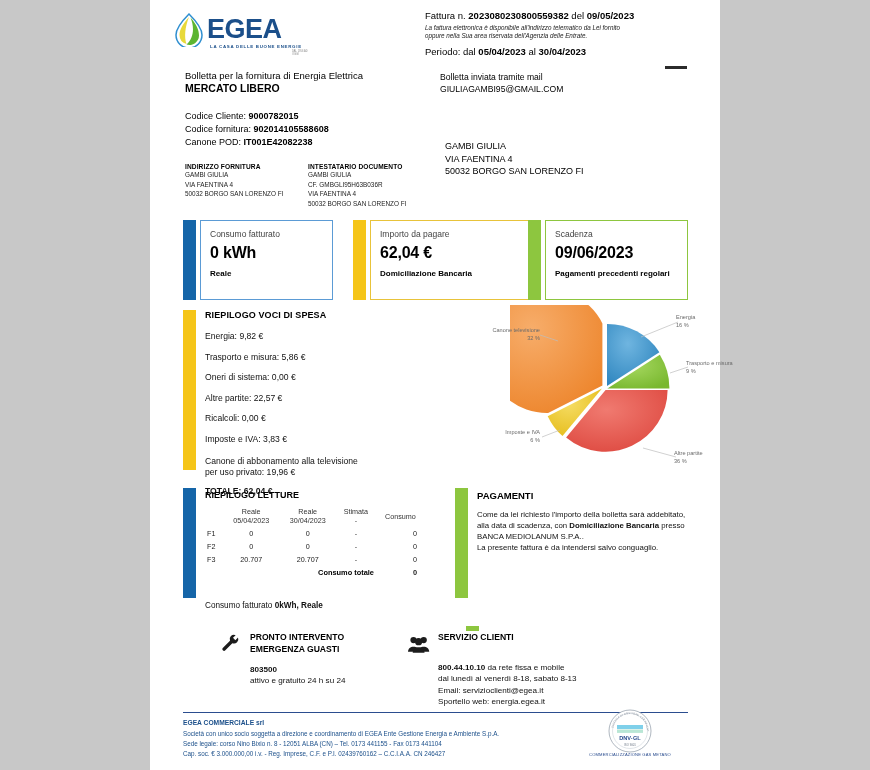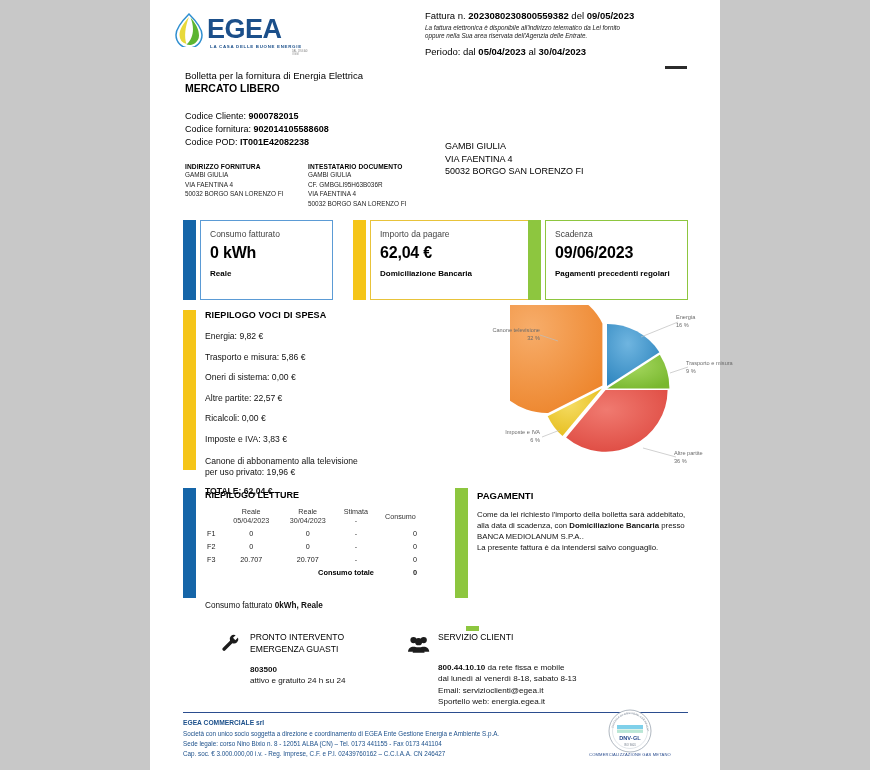--- a/index.html
+++ b/index.html
@@ -101,21 +101,21 @@
   .pag h3 { font-size: 9.5px; font-weight: bold; color: #000; margin-bottom: 8px; }
   .pag p { font-size: 7.8px; color: #111; line-height: 1.42; }
   .pag b { font-weight: bold; }
 
   
   .contacts { position: absolute; left: 70px; top: 632px; width: 470px; }
   .cblock { position: absolute; top: 0; }
   .cblock.c1 { left: 0; width: 170px; }
   .cblock.c2 { left: 188px; width: 260px; }
   .c-icon { position: absolute; left: 0; top: 2px; width: 22px; height: 20px; }
-  .c-title { position: absolute; left: 30px; top: 0; font-size: 8.6px; font-weight: normal;
+  .c-title { position: absolute; left: 30px; top: 0; font-size: 8.6px; font-weight: bold;
              color: #000; line-height: 1.35; }
   .c-body { position: absolute; left: 30px; top: 32px; font-size: 8.1px; color: #111; line-height: 1.4; }
   .c-body b { font-weight: bold; }
   .c-body.one { top: 30px; }
   .green-tick { position: absolute; left: 316px; top: 626px; width: 13px; height: 5px; background: #8dc63f; }
 
   
   .footline { position: absolute; left: 33px; top: 712px; width: 505px; height: 1px; background: #2b4d8f; }
   .footer { position: absolute; left: 33px; top: 718px; width: 400px; }
   .footer .f1 { font-size: 6.7px; font-weight: bold; color: #1b4f8a; line-height: 1.6; }
@@ -169,25 +169,29 @@
   <div class="codes">
     <div>
       <span>Codice Cliente:</span>
       <b>9000782015</b>
     </div>
     <div>
       <span>Codice fornitura:</span>
       <b>902014105588608</b>
     </div>
     <div>
-      <span>Codice POD:</span>
+      <span>Canone POD:</span>
       <b>IT001E42082238</b>
     </div>
   </div>
 
+  <div class="mailbox">
+    <div>Bolletta inviata tramite mail</div>
+    <div>GIULIAGAMBI95@GMAIL.COM</div>
+  </div>
 
   <div class="recipient">
     <div>GAMBI GIULIA</div>
     <div>VIA FAENTINA 4</div>
     <div>50032 BORGO SAN LORENZO FI</div>
   </div>
 
   <div class="addr-wrap">
     <div class="addr-col c1">
       <div class="addr-title">INDIRIZZO FORNITURA</div>

